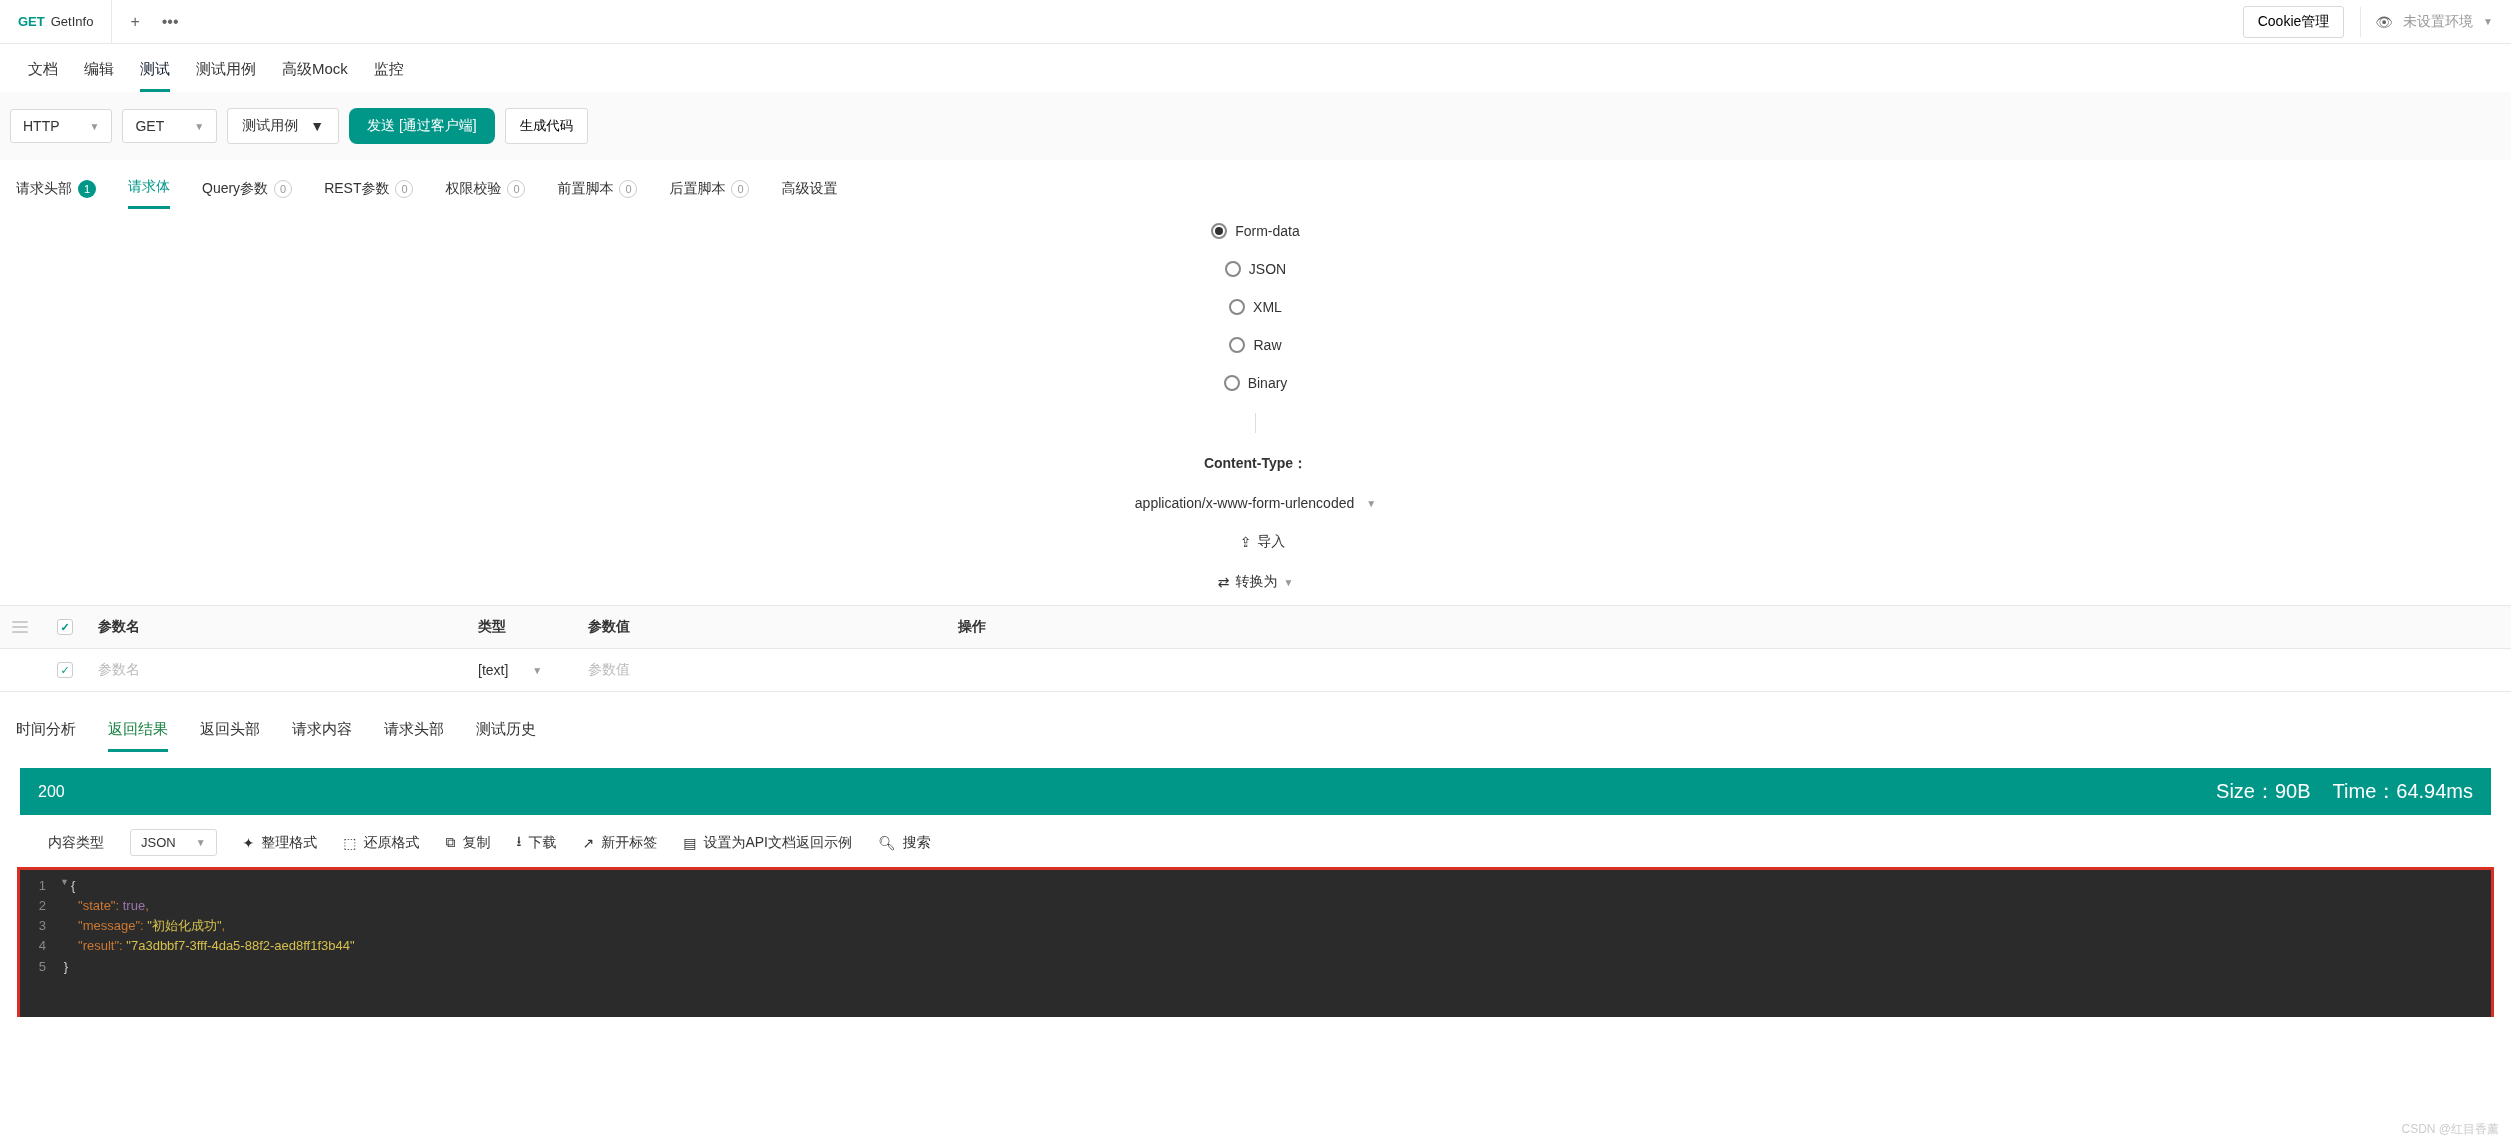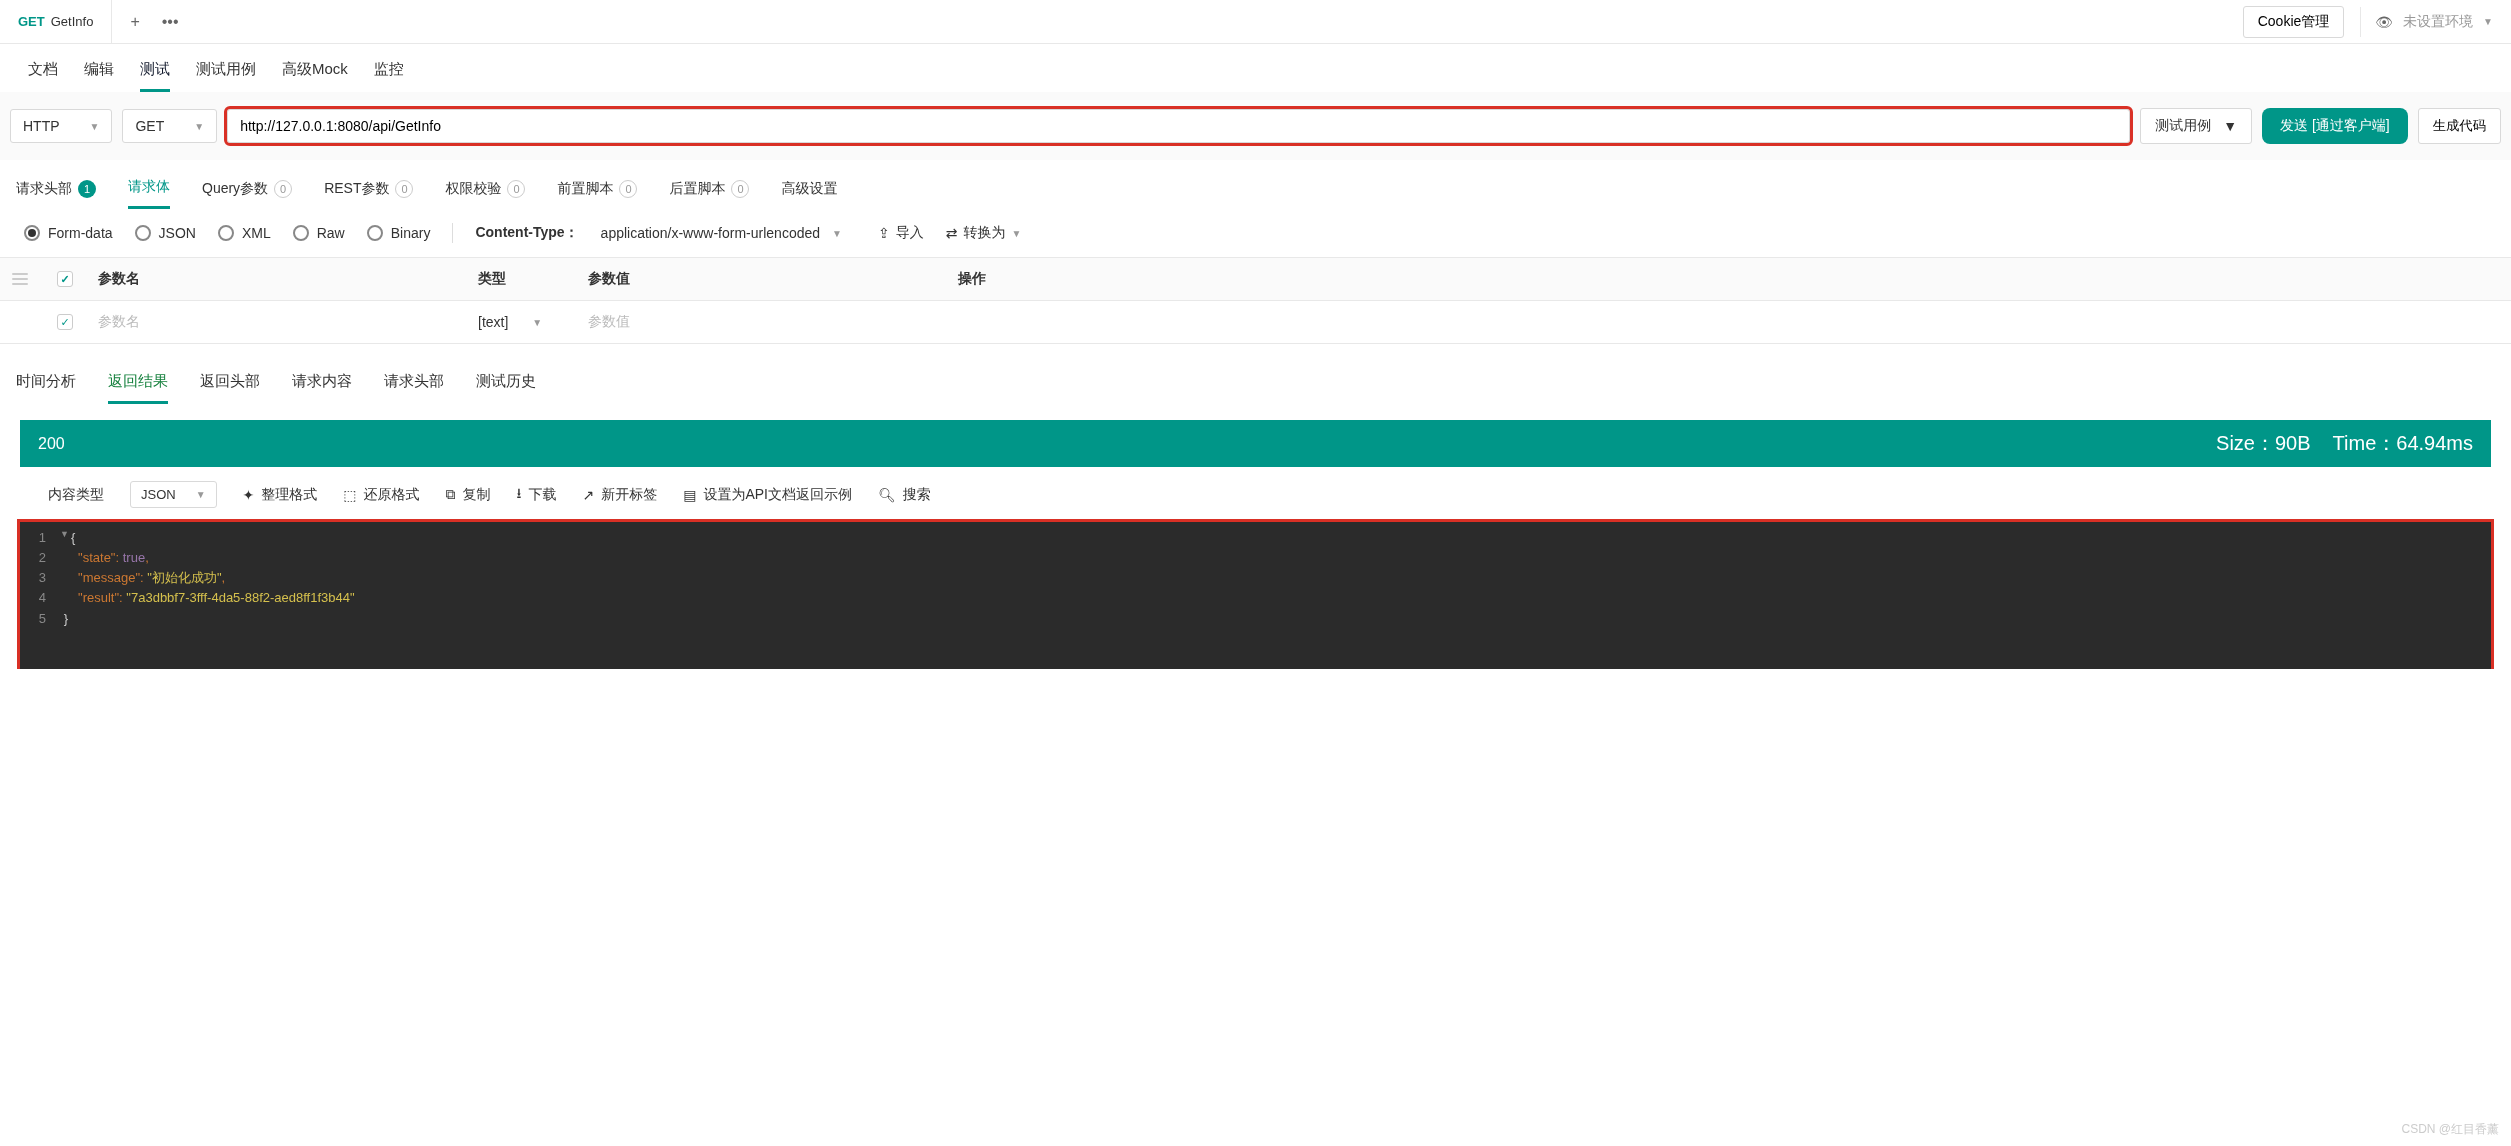--- a/index.html
+++ b/index.html
@@ -33,21 +33,21 @@
     .gen-code-btn { border: 1px solid #d9d9d9; background: #fff; padding: 8px 14px; border-radius: 3px; cursor: pointer; }
     
     
     .param-tabs { display: flex; gap: 32px; padding: 18px 16px 0 16px; align-items: center; }
     .param-tab { padding-bottom: 10px; cursor: pointer; font-size: 14px; color: #333; display: flex; align-items: center; gap: 6px; }
     .param-tab.active { color: #009688; border-bottom: 3px solid #009688; }
     .badge-green { background: #009688; color: #fff; border-radius: 50%; width: 18px; height: 18px; display: inline-flex; align-items: center; justify-content: center; font-size: 11px; }
     .badge-circle { border: 1px solid #ccc; color: #999; border-radius: 50%; width: 18px; height: 18px; display: inline-flex; align-items: center; justify-content: center; font-size: 11px; }
     
     
-    .body-types { display: flex; align-items: center; gap: 22px; padding: 14px 24px; }
+    .body-types { display: flex; align-items: center; gap: 22px; padding: 14px 24px; flex-direction: column; }
     .radio-opt { display: flex; align-items: center; gap: 8px; cursor: pointer; font-size: 14px; }
     .radio-circle { width: 16px; height: 16px; border: 2px solid #888; border-radius: 50%; display: inline-flex; align-items: center; justify-content: center; }
     .radio-circle.checked::after { content: ""; width: 8px; height: 8px; background: #333; border-radius: 50%; }
     .divider-v { width: 1px; height: 20px; background: #ddd; }
     .ct-label { font-weight: 600; }
     .ct-value { color: #333; display: flex; align-items: center; gap: 12px; }
     .action-link { display: flex; align-items: center; gap: 6px; cursor: pointer; font-weight: 500; }
     
     
     .params-table { border-top: 1px solid #e8e8e8; }
@@ -127,21 +127,20 @@
 
 <div class="request-row">
   <div class="select-box">
     <span>HTTP</span>
     <span class="chev">▼</span>
   </div>
   <div class="select-box">
     <span>GET</span>
     <span class="chev">▼</span>
   </div>
-  <input class="url-input" value="http://127.0.0.1:8080/api/GetInfo" style="">
   <div class="testcase-btn">
     <span>测试用例</span>
     <span class="chev">▼</span>
   </div>
   <button class="send-btn">发送 [通过客户端]</button>
   <button class="gen-code-btn">生成代码</button>
 </div>
 
 <div class="param-tabs">
   <div class="param-tab">

